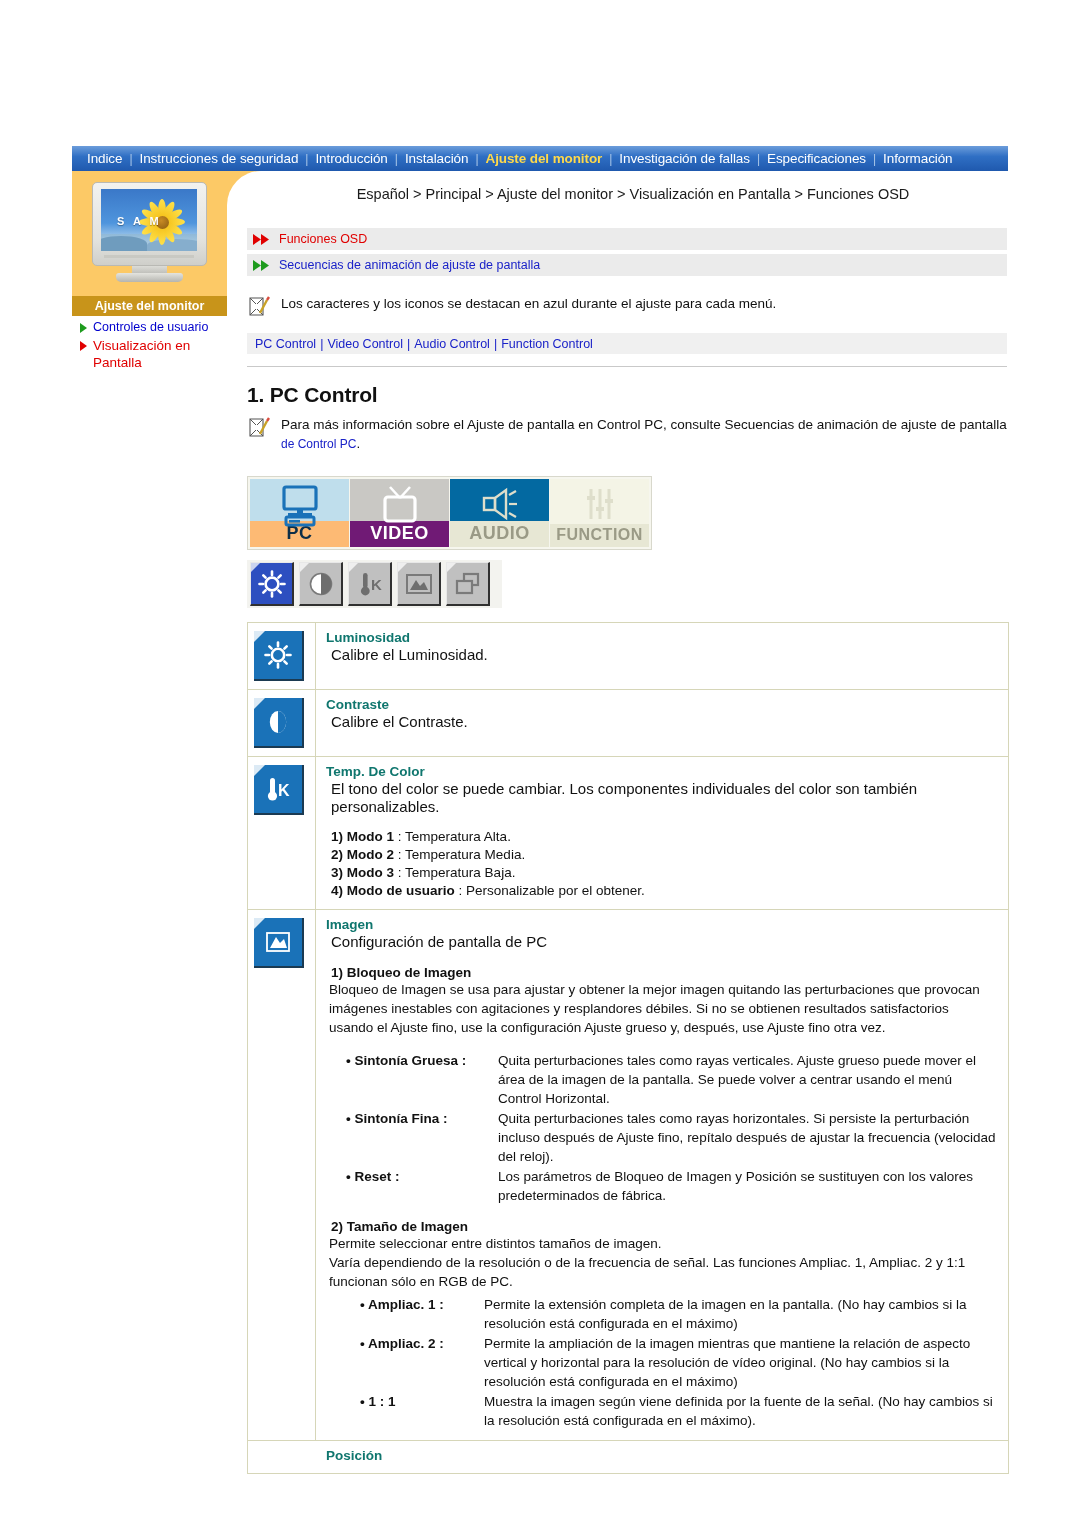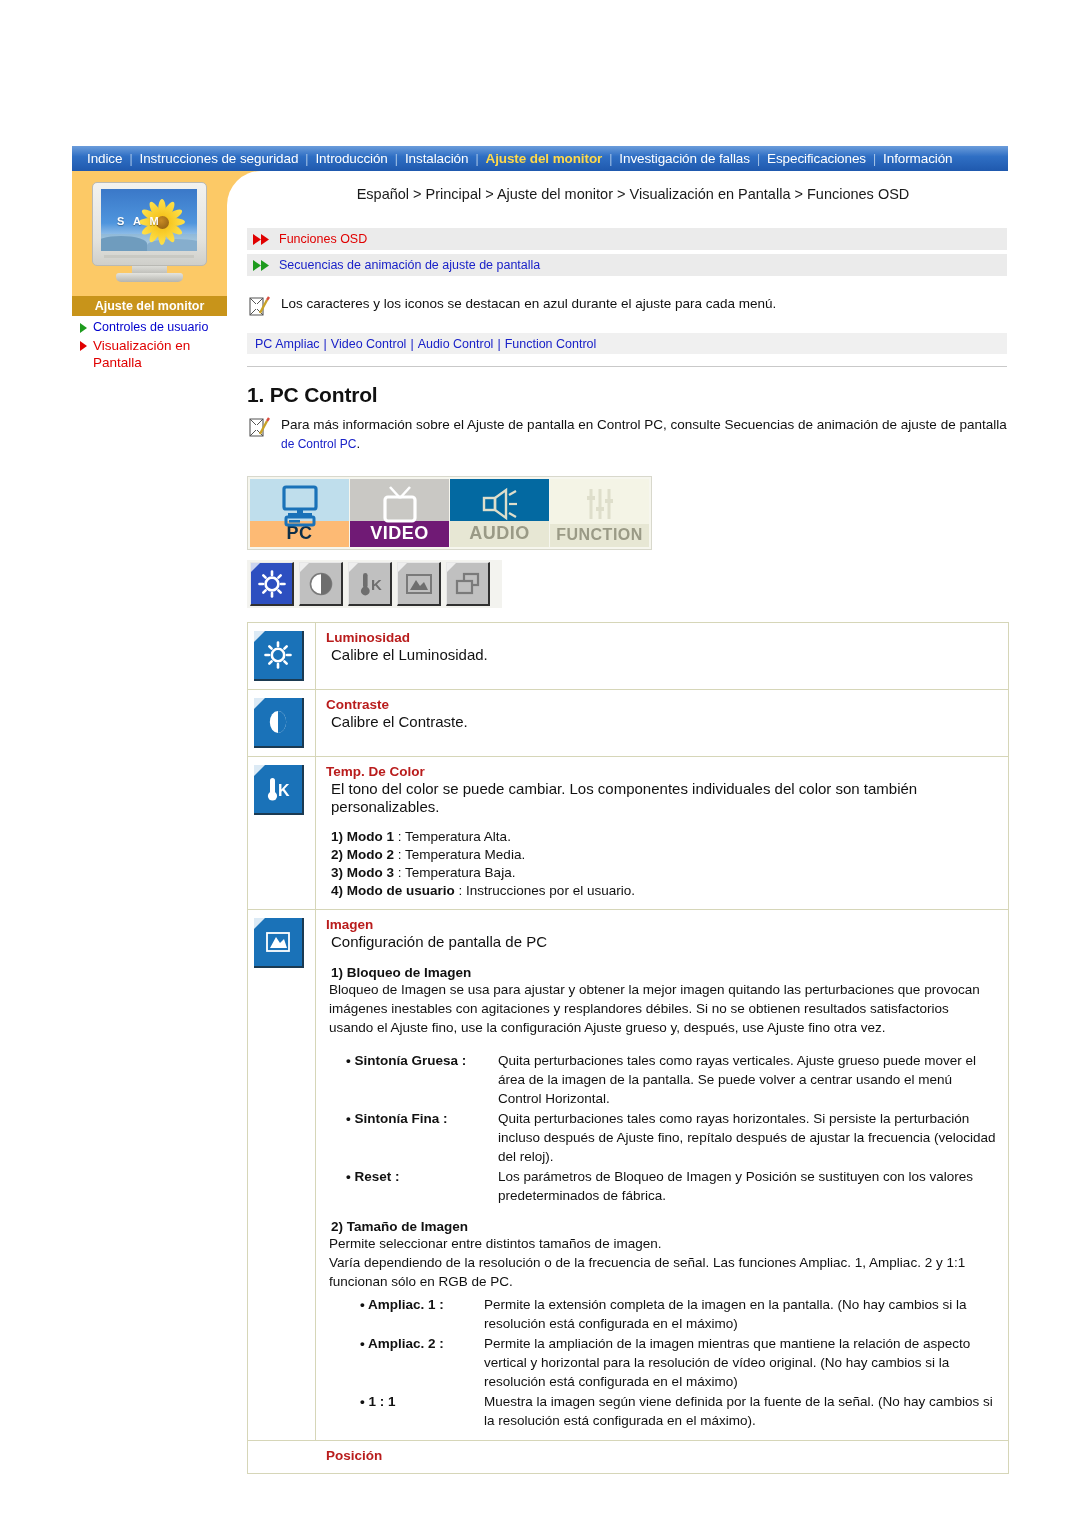--- a/index.html
+++ b/index.html
@@ -366,21 +366,21 @@
     opacity:.85;
   }
   .feat-body {
     flex: 1 1 auto;
     padding: 7px 12px 9px 10px;
     box-sizing: border-box;
   }
   .feat-title {
     font-size: 13.5px;
     font-weight: bold;
-    color: #b91c1c;
+    color: #0f766e;
     margin-bottom: 1px;
   }
   .feat-desc {
     font-size: 15px;
     color: #111;
     line-height: 18px;
     padding-left: 5px;
   }
   .num-list { margin-top: 12px; }
   .num-item {
@@ -526,21 +526,21 @@
           <line x1="16" y1="3" x2="10" y2="9" stroke="#555" stroke-width="1"></line>
           <line x1="16" y1="20" x2="10" y2="14" stroke="#555" stroke-width="1"></line>
           <path d="M13 18 L20 5" stroke="#c9a227" stroke-width="2.4"></path>
           <path d="M20 5 L22 2" stroke="#d94b3c" stroke-width="2.4"></path>
         </svg>
       </span>
       <span class="notice-text">Los caracteres y los iconos se destacan en azul durante el ajuste para cada menú.</span>
     </div>
 
     <div class="links-bar">
-      <span class="ctl-link">PC Ampliac</span>
+      <span class="ctl-link">PC Control</span>
       <span class="ctl-sep">|</span>
       <span class="ctl-link">Video Control</span>
       <span class="ctl-sep">|</span>
       <span class="ctl-link">Audio Control</span>
       <span class="ctl-sep">|</span>
       <span class="ctl-link">Function Control</span>
     </div>
 
     <div class="hr-thin"></div>
 
@@ -715,21 +715,21 @@
             </svg>
           </div>
         </div>
         <div class="feat-body">
           <div class="feat-title">Temp. De Color</div>
           <div class="feat-desc">El tono del color se puede cambiar. Los componentes individuales del color son también personalizables.</div>
           <div class="num-list">
             <div class="num-item"><b><span>1)</span> <span>Modo 1</span></b> <span>:</span> <span>Temperatura Alta.</span></div>
             <div class="num-item"><b><span>2)</span> <span>Modo 2</span></b> <span>:</span> <span>Temperatura Media.</span></div>
             <div class="num-item"><b><span>3)</span> <span>Modo 3</span></b> <span>:</span> <span>Temperatura Baja.</span></div>
-            <div class="num-item"><b><span>4)</span> <span>Modo de usuario</span></b> <span>:</span> <span>Instrucciones por el usuario.</span></div>
+            <div class="num-item"><b><span>4)</span> <span>Modo de usuario</span></b> <span>:</span> <span>Personalizable por el obtener.</span></div>
           </div>
         </div>
       </div>
 
       <div class="feat-row">
         <div class="feat-icon-cell">
           <div class="icon-sq">
             <svg width="32" height="32" viewBox="0 0 32 32">
               <rect x="5" y="7" width="22" height="18" fill="none" stroke="#ffffff" stroke-width="1.8"></rect>
               <polygon points="8,22 14,11 18,17 22,13 25,22" fill="#ffffff"></polygon>

